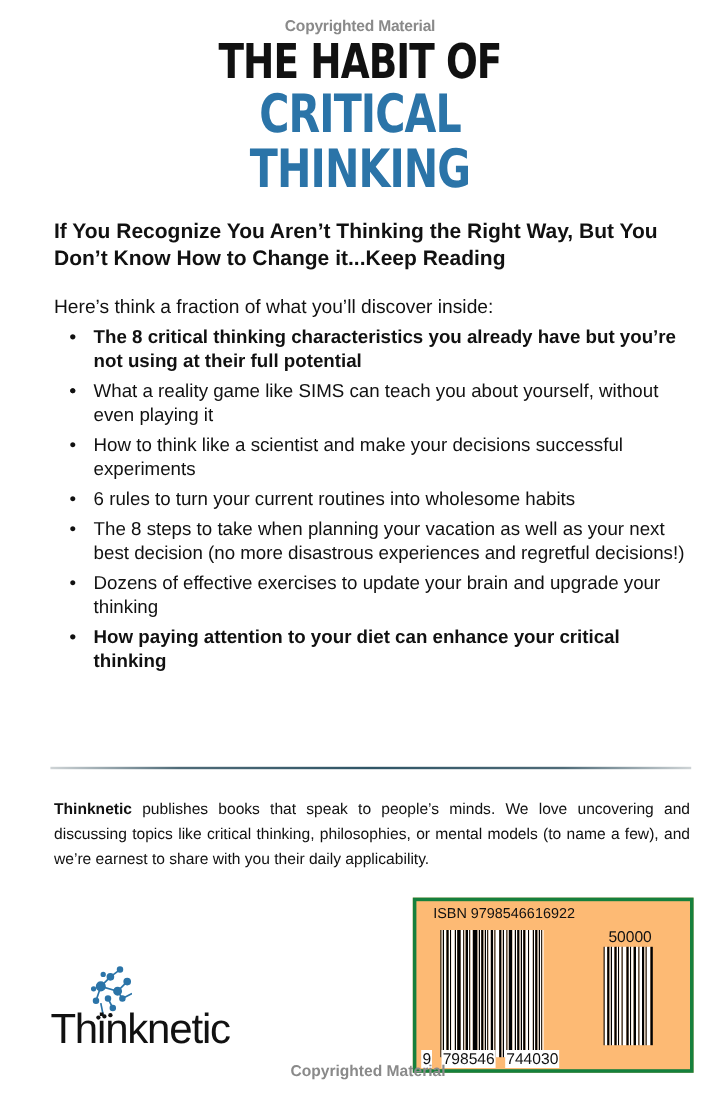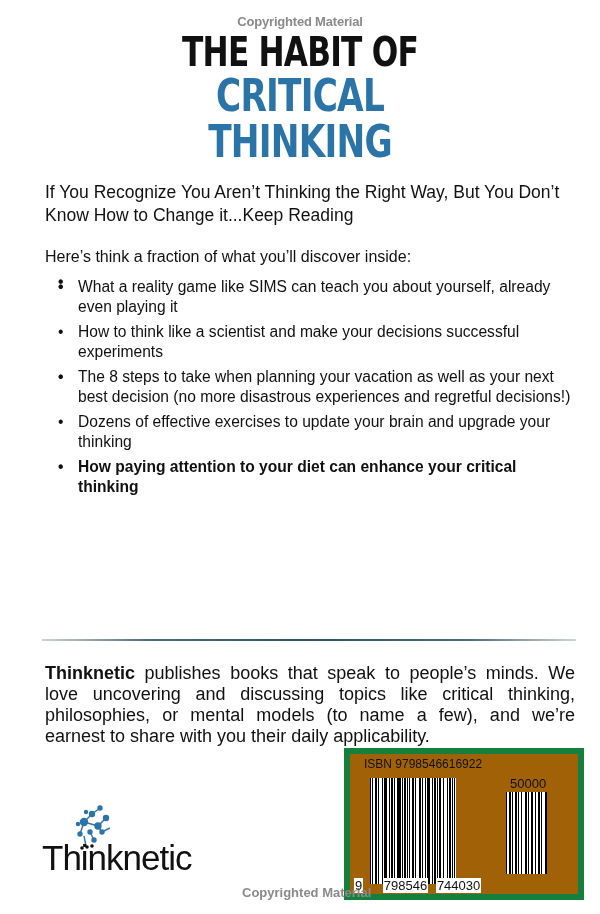--- a/index.html
+++ b/index.html
@@ -7,33 +7,33 @@
            font-family: "Liberation Sans", sans-serif; color: #111; }
     .copyright-top { position: absolute; top: 14px; left: 0; width: 600px; text-align: center;
       font-size: 13px; color: #8a8a8a; font-weight: bold; letter-spacing: -0.2px; }
     .title { position: absolute; left: 0; width: 600px; text-align: center;
       font-family: "DejaVu Sans", sans-serif; font-weight: bold; letter-spacing: -1px;
       transform: scaleX(0.78); transform-origin: center; line-height: 1; }
     .title-1 { top: 32px; font-size: 40px; color: #111; }
     .title-2 { top: 74px; font-size: 44px; color: #2b74a8; }
     .title-3 { top: 120px; font-size: 44px; color: #2b74a8; }
     .headline { position: absolute; top: 181px; left: 45px; width: 530px;
-      font-size: 17.5px; font-weight: normal; line-height: 23px; }
+      font-size: 17.5px; font-weight: bold; line-height: 23px; }
     .intro { position: absolute; top: 248px; left: 45px; font-size: 16px; }
     .bullets { position: absolute; top: 272px; left: 58px; width: 520px; margin: 0; padding: 0; list-style: none; }
     .bullets li { position: relative; padding-left: 20px; font-size: 15.6px; line-height: 20px; margin-bottom: 5px; }
     .bullets li .dot { position: absolute; left: 0; top: 0; }
     .bullets li.bold { font-weight: bold; }
     .divider { position: absolute; top: 639px; left: 42px; width: 534px; height: 2px;
       background: linear-gradient(to right, #cfd4d6 0%, #4f6b78 20%, #2f5566 50%, #4f6b78 80%, #cfd4d6 100%); }
-    .about { position: absolute; top: 663px; left: 45px; width: 530px; font-size: 18px;
+    .about { position: absolute; top: 663px; left: 45px; width: 530px; font-size: 13px;
       line-height: 21px; text-align: justify; }
     .about b { font-weight: bold; }
     .barcode-box { position: absolute; top: 748px; left: 344px; width: 228px; height: 140px;
-      border: 6px solid #15803d; background: #a16207; }
+      border: 3px solid #15803d; background: #fdba74; }
     .isbn-label { position: absolute; top: 3px; left: 14px; font-size: 12px; }
     .price { position: absolute; top: 22px; left: 160px; font-size: 13px; }
     .bars-main { position: absolute; top: 24px; left: 20px; width: 122px; height: 106px; display: flex; }
     .bars-add { position: absolute; top: 38px; left: 156px; width: 62px; height: 82px; display: flex; }
     .bar { height: 100%; }
     .digits { position: absolute; bottom: 1px; left: 4px; font-size: 13px; background: transparent; }
     .digits span { background: #fff; padding: 0 1px; }
     .logo { position: absolute; top: 800px; left: 40px; }
     .logo-text { position: absolute; top: 838px; left: 42px; font-size: 35px; letter-spacing: -1px; color: #111; }
     .copyright-bottom { position: absolute; top: 885px; left: 242px; font-size: 13px; color: #8a8a8a; font-weight: bold; }
@@ -45,25 +45,25 @@
 
 <div class="title title-1">THE HABIT OF</div>
 <div class="title title-2">CRITICAL</div>
 <div class="title title-3">THINKING</div>
 
 <div class="headline">If You Recognize You Aren’t Thinking the Right Way, But You Don’t Know How to Change it...Keep Reading</div>
 
 <div class="intro">Here’s think a fraction of what you’ll discover inside:</div>
 
 <ul class="bullets">
-  <li class="bold"><span class="dot">•</span></li>
+  <li class="bold"><span class="dot">•</span><span>The 8 critical thinking characteristics you already have but you’re not using at their full potential</span></li>
   <li><span class="dot">•</span></li>
-  <li><span class="dot">•</span><span>What a reality game like SIMS can teach you about yourself, already even playing it</span></li>
+  <li><span class="dot">•</span><span>What a reality game like SIMS can teach you about yourself, without even playing it</span></li>
   <li><span class="dot">•</span><span>How to think like a scientist and make your decisions successful experiments</span></li>
-  <li><span class="dot">•</span></li>
+  <li><span class="dot">•</span><span>6 rules to turn your current routines into wholesome habits</span></li>
   <li><span class="dot">•</span><span>The 8 steps to take when planning your vacation as well as your next best decision (no more disastrous experiences and regretful decisions!)</span></li>
   <li><span class="dot">•</span><span>Dozens of effective exercises to update your brain and upgrade your thinking</span></li>
   <li class="bold"><span class="dot">•</span><span>How paying attention to your diet can enhance your critical thinking</span></li>
 </ul>
 
 <div class="divider"></div>
 
 <div class="about"><b>Thinknetic</b><span> publishes books that speak to people’s minds. We love uncovering and discussing topics like critical thinking, philosophies, or mental models (to name a few), and we’re earnest to share with you their daily applicability.</span></div>
 
 <div class="barcode-box">
@@ -151,21 +151,21 @@
       <div class="bar" style="width: 1px; background: rgb(0, 0, 0);"></div>
       <div class="bar" style="width: 2px; background: rgb(255, 255, 255);"></div>
       <div class="bar" style="width: 2px; background: rgb(0, 0, 0);"></div>
       <div class="bar" style="width: 1px; background: rgb(255, 255, 255);"></div>
       <div class="bar" style="width: 1px; background: rgb(0, 0, 0);"></div>
       <div class="bar" style="width: 3px; background: rgb(255, 255, 255);"></div>
       <div class="bar" style="width: 2px; background: rgb(0, 0, 0);"></div>
     </div>
   <div class="digits">
     <span>9</span>
-    <span style="margin-left:16px">798546</span>
+    <span style="margin-left:4px">798546</span>
     <span style="margin-left:4px">744030</span>
   </div>
 </div>
 
 <svg class="logo" width="70" height="52" viewBox="0 0 70 52">
   <g fill="#2b74a8" stroke="#2b74a8" stroke-width="1.4">
     <line x1="52" y1="14" x2="60" y2="8"></line>
       <line x1="52" y1="14" x2="44" y2="22"></line>
     <line x1="44" y1="22" x2="58" y2="26"></line>
       <line x1="44" y1="22" x2="40" y2="34"></line>

